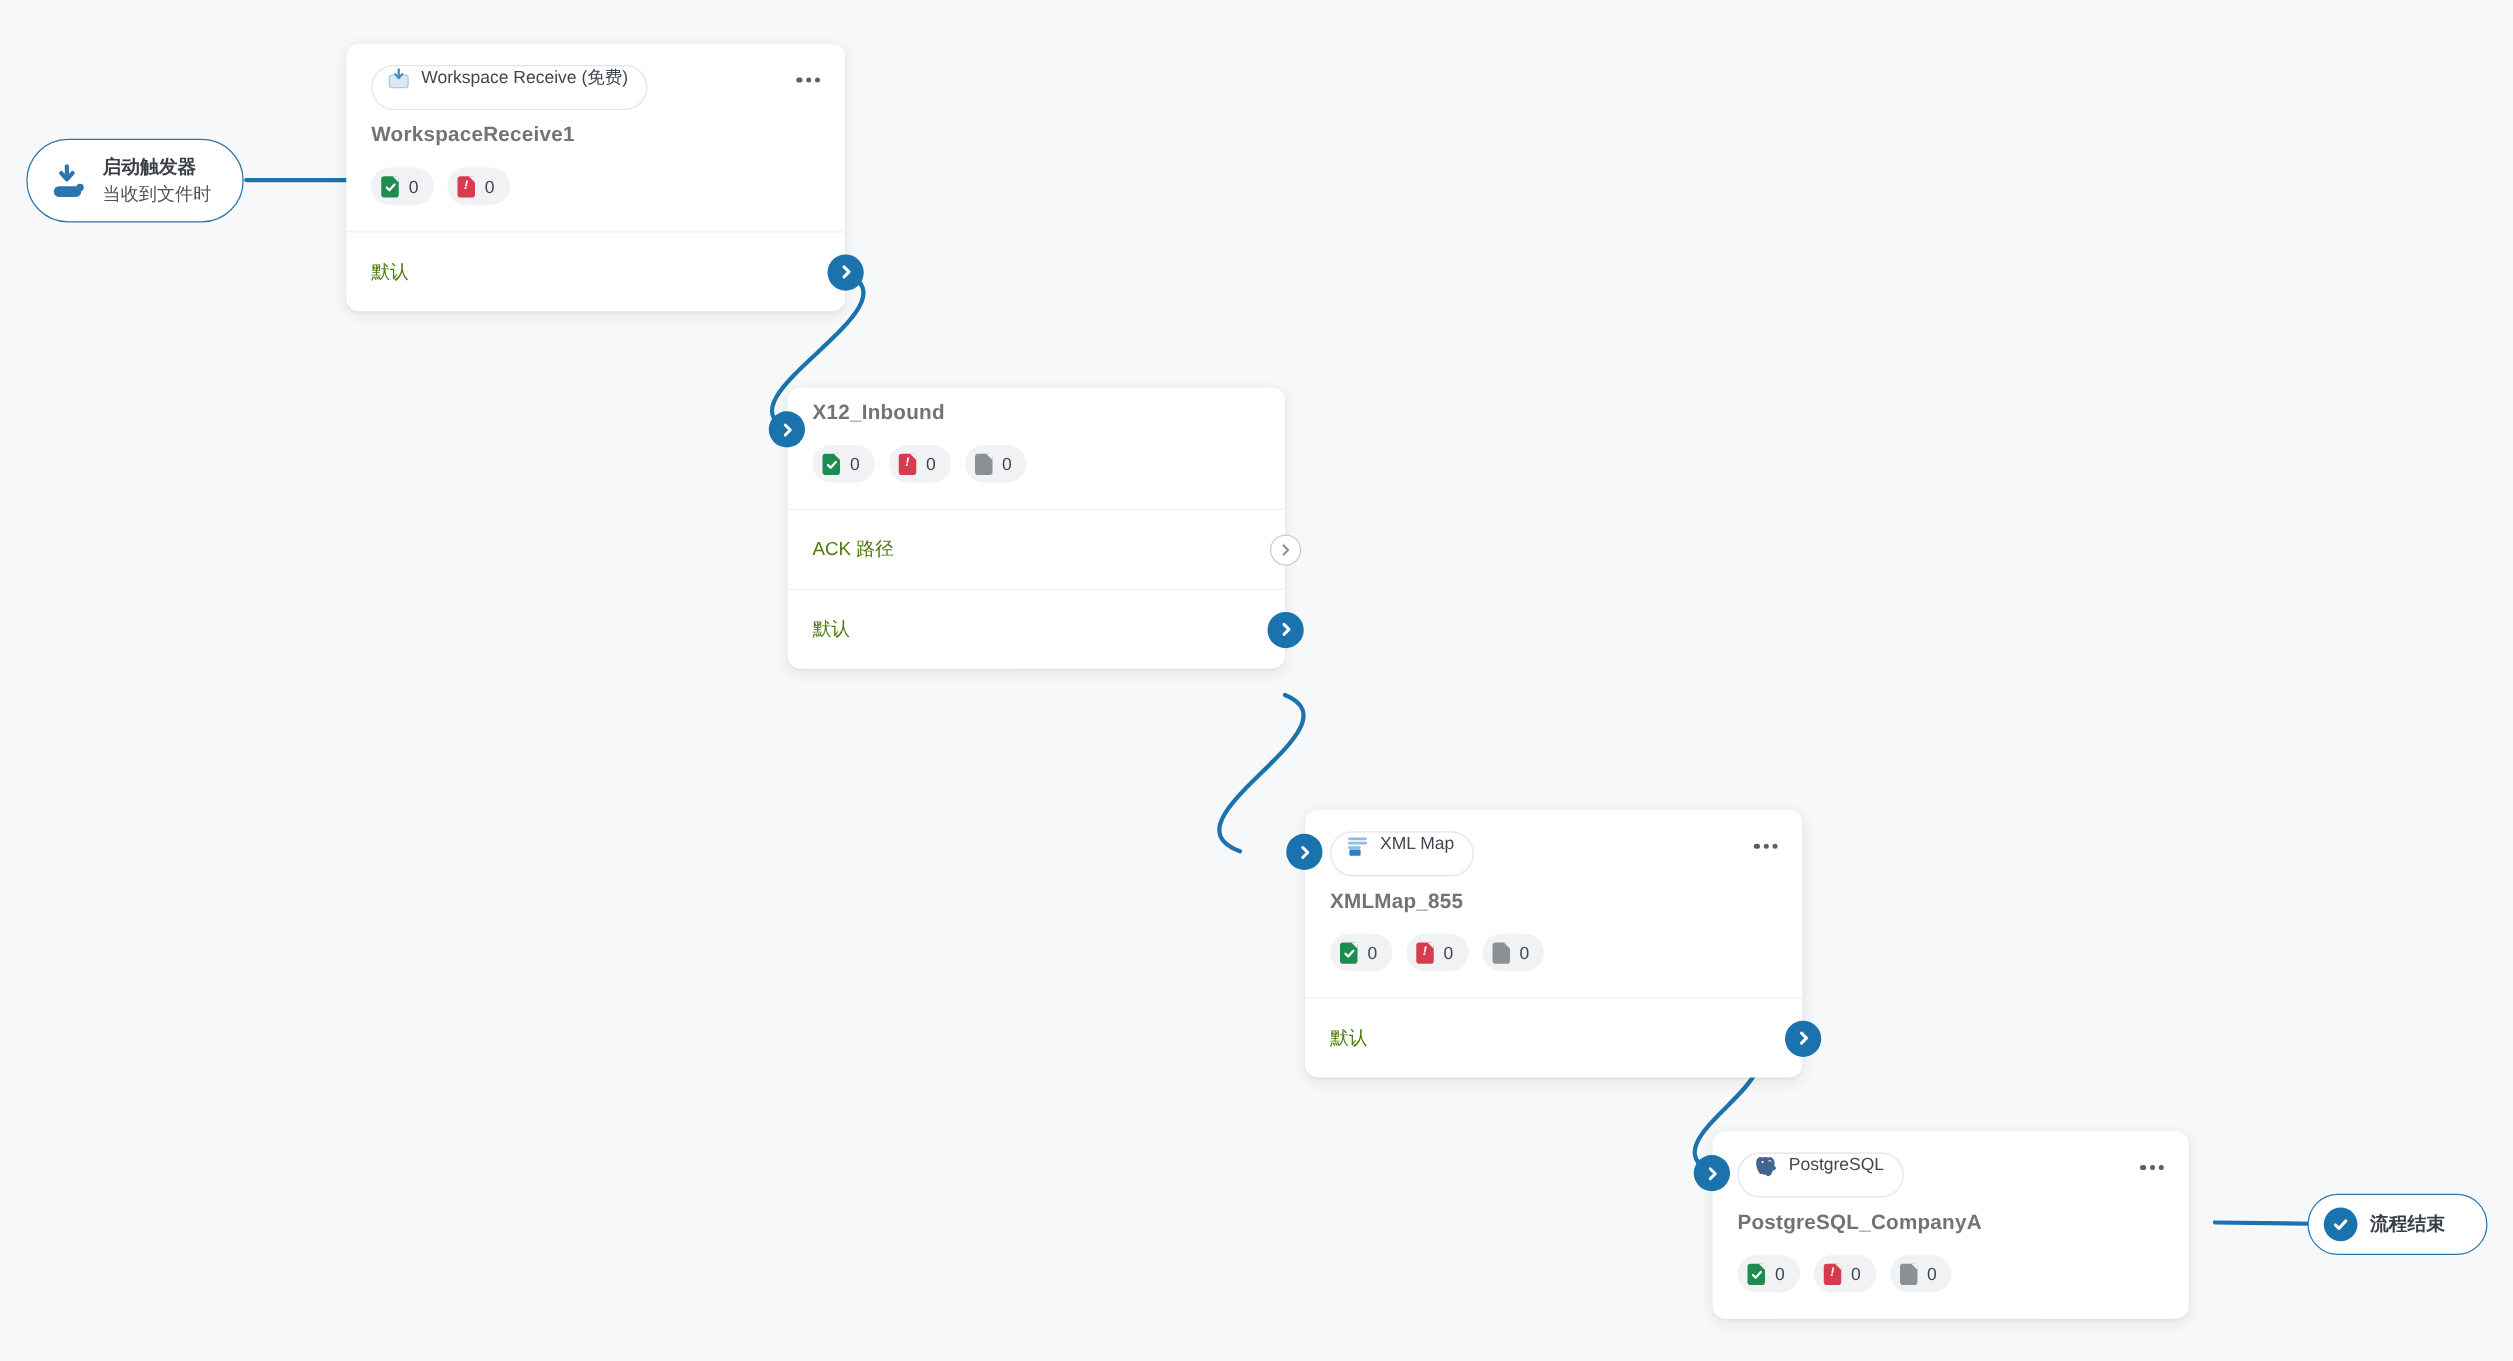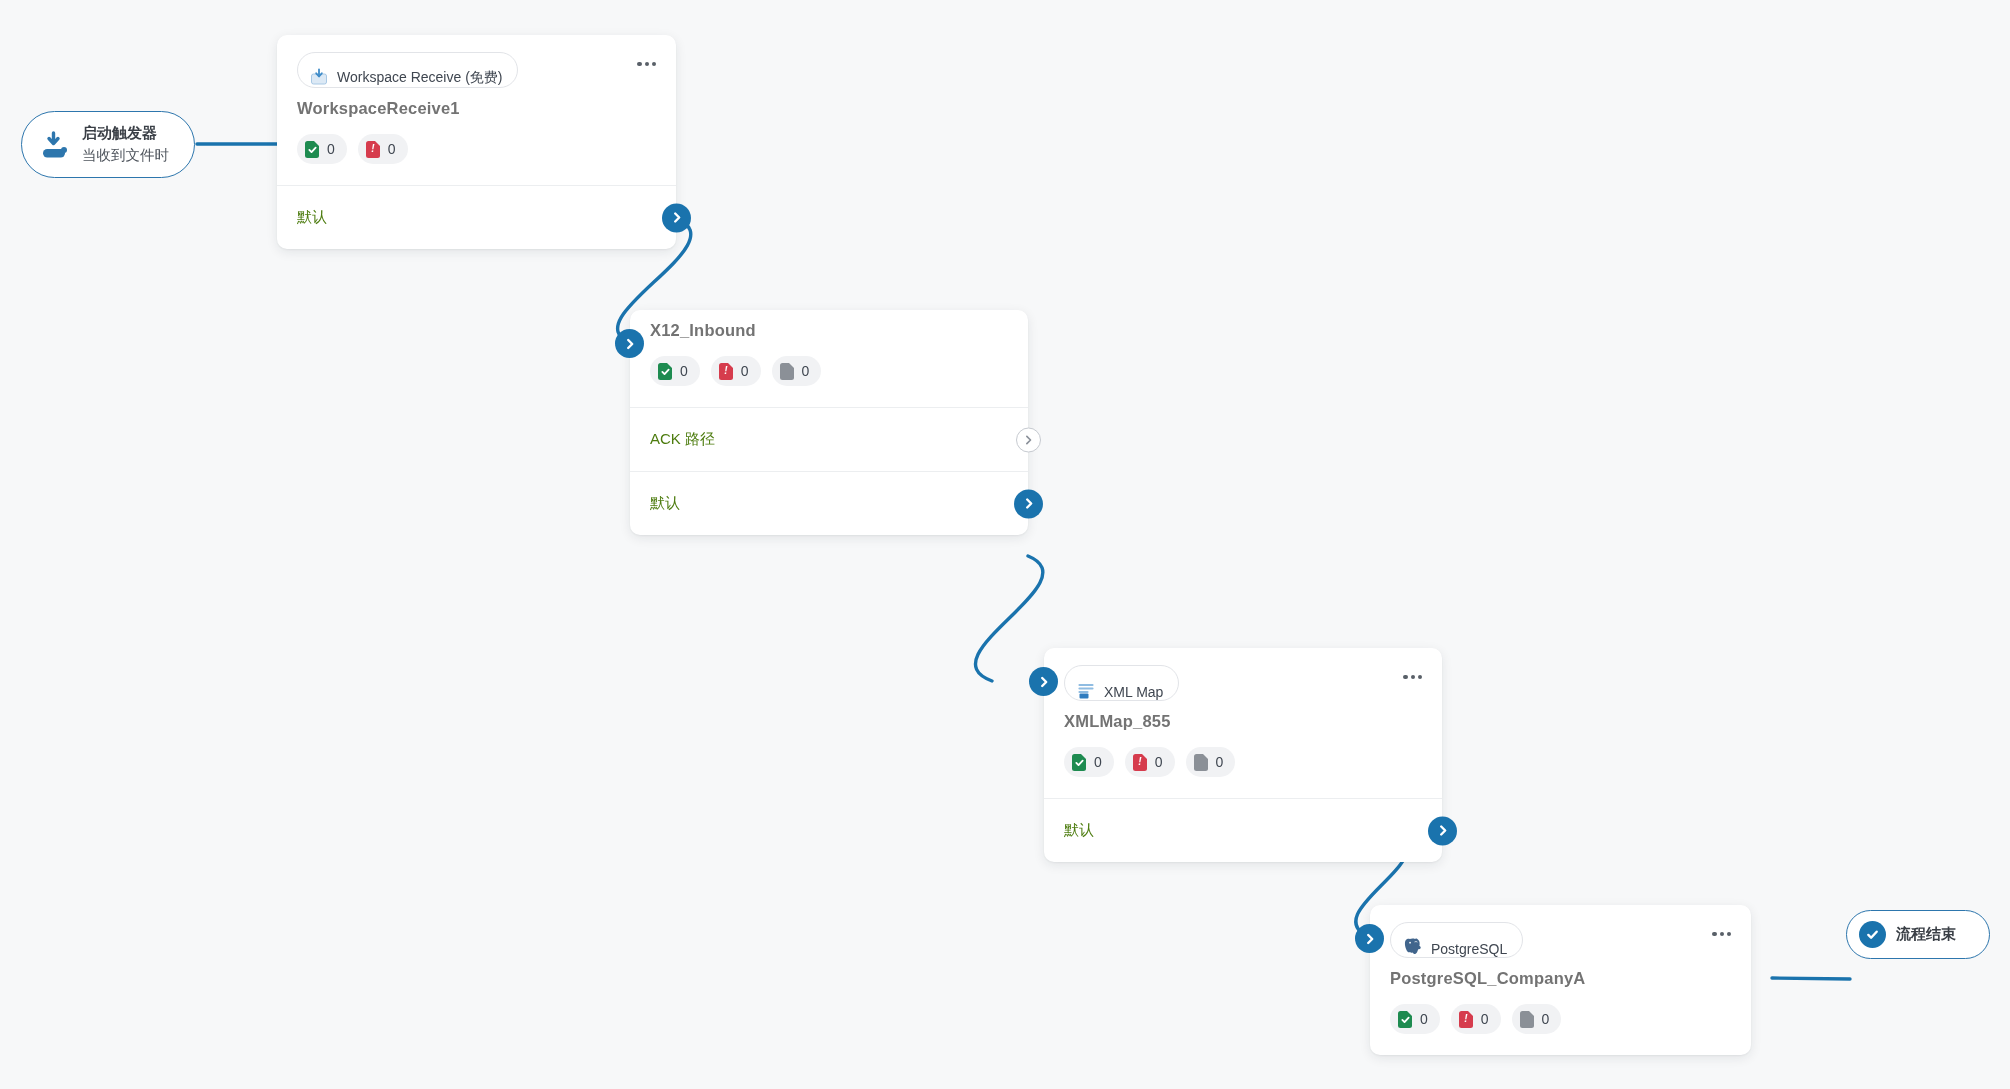--- a/index.html
+++ b/index.html
@@ -7,21 +7,21 @@
   #canvas{position:relative;width:2010px;height:1089px;background:#f7f8f9;overflow:hidden;}
 
   
   #wires{position:absolute;left:0;top:0;z-index:1;}
   #wires path{stroke:#1a73ad;stroke-width:3.4;fill:none;stroke-linecap:round;}
 
   
   .node-card{position:absolute;background:#fff;border-radius:10px;z-index:2;
     box-shadow:0 1px 2px rgba(25,30,40,.05),0 3px 12px rgba(25,30,40,.09);}
   .card-head{display:flex;justify-content:space-between;align-items:flex-start;padding:17px 18px 0 20px;}
-  .type-badge{display:inline-flex;align-items:flex-end;gap:8px;height:34px;padding:0 15px 0 11px;
+  .type-badge{display:inline-flex;align-items:flex-start;gap:8px;height:34px;padding:0 15px 0 11px;
     border:1px solid #e2e4e8;border-radius:18px;font-size:14px;color:#3f4650;background:#fff;white-space:nowrap;}
   .badge-icon{display:inline-flex;align-items:center;}
   .kebab{display:flex;gap:3px;border:none;background:none;padding:10px 2px;cursor:pointer;}
   .kebab i{width:4.2px;height:4.2px;border-radius:50%;background:#596068;display:block;}
   .card-title{margin:11px 20px 0;font-size:16.5px;font-weight:700;color:#737373;letter-spacing:.2px;}
   .counters{display:flex;gap:11px;margin:16px 20px 0;padding-bottom:21px;}
   .counter{display:flex;align-items:center;gap:8px;background:#f1f2f4;border-radius:16px;height:30px;
     padding:0 12px 0 8px;font-size:14px;color:#3f4650;cursor:pointer;}
   .doc{position:relative;width:14px;height:17px;border-radius:2.5px;display:flex;align-items:center;justify-content:center;}
   .doc::before{content:"";position:absolute;top:0;right:0;border-style:solid;border-width:0 5px 5px 0;
@@ -38,21 +38,21 @@
   .port.open{right:-13px;top:50%;transform:translateY(-50%);width:25px;height:25px;background:#fff;
     border:1.5px solid #c6cad0;box-sizing:border-box;}
   .port.in{left:-15px;top:19px;width:29px;height:29px;background:#1a73ad;}
 
   
   .pill-node{position:absolute;display:flex;align-items:center;background:#fff;
     border:1.8px solid #2d76ad;z-index:2;box-sizing:border-box;cursor:pointer;}
   #trigger{left:21px;top:111px;width:174px;height:67px;border-radius:34px;padding:0 12px 0 17px;gap:11px;}
   .trigger-text .t1{font-size:15px;font-weight:700;color:#3a3f46;}
   .trigger-text .t2{font-size:14.5px;color:#4d535b;margin-top:3px;}
-  #end-node{left:1846px;top:910px;width:144px;height:49px;border-radius:25px;padding:0 12px;gap:10px;}
+  #end-node{left:1846px;top:955px;width:144px;height:49px;border-radius:25px;padding:0 12px;gap:10px;}
   .check-circle{width:27px;height:27px;border-radius:50%;background:#1a73ad;display:flex;
     align-items:center;justify-content:center;flex:0 0 auto;}
   .end-label{font-size:15px;font-weight:700;color:#3a3f46;white-space:nowrap;}
 </style>
 </head>
 <body>
 
 <div id="canvas">
 
   <svg id="wires" width="2010" height="1089" viewBox="0 0 2010 1089">

